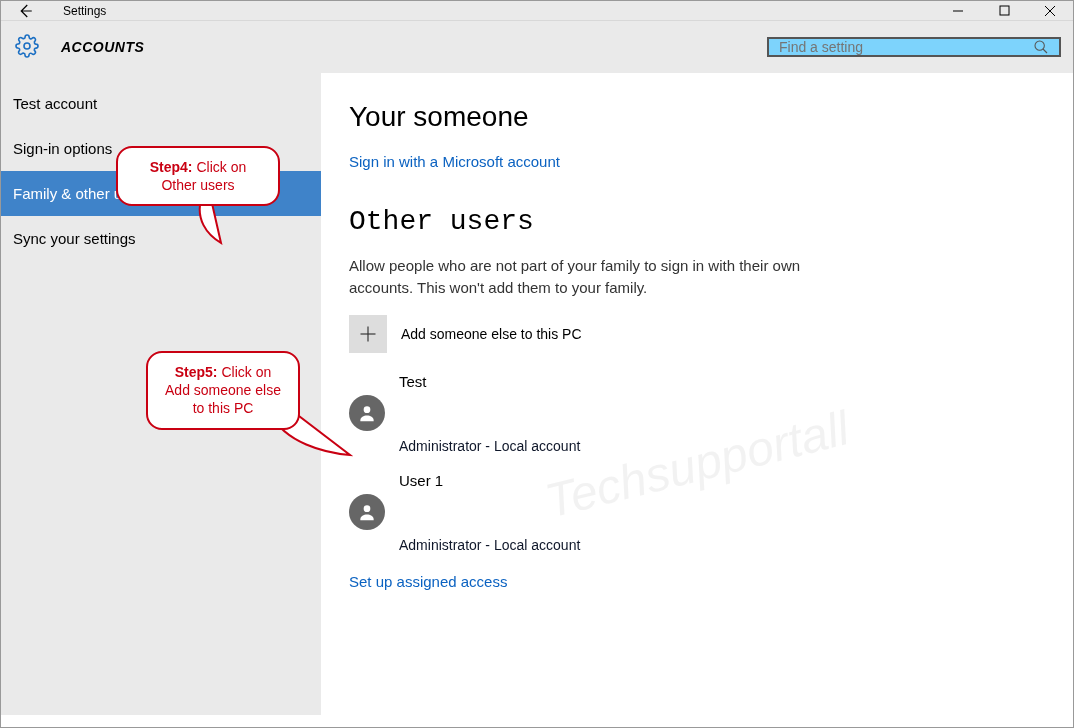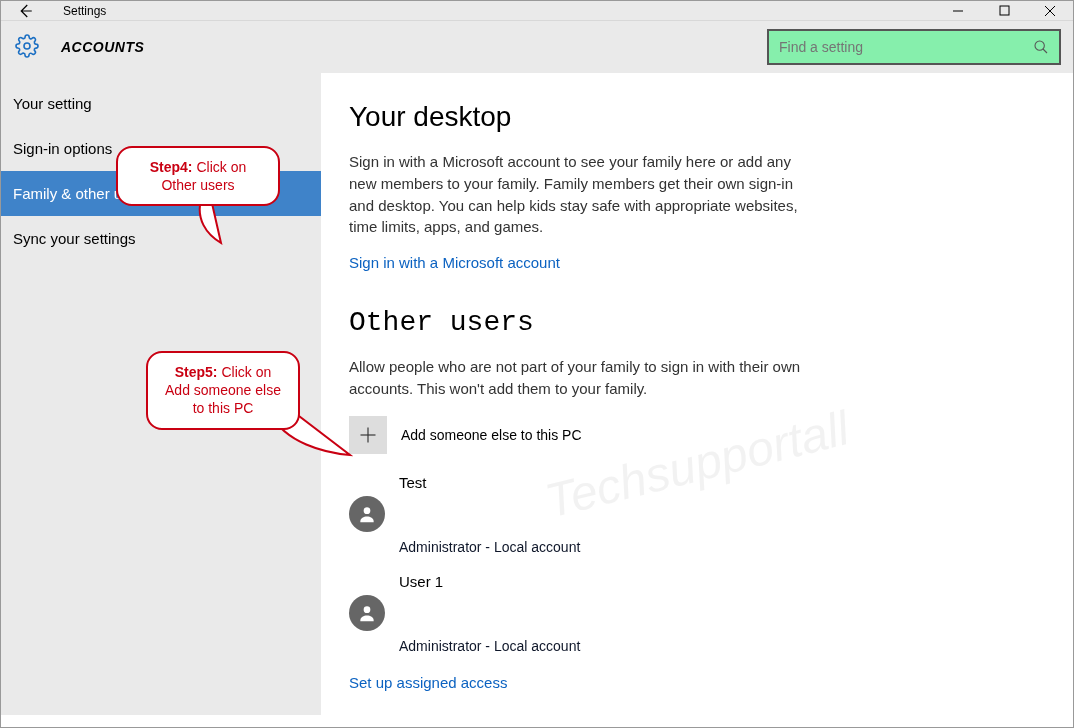--- a/index.html
+++ b/index.html
@@ -32,25 +32,24 @@
   background: #eaeaea;
   display: flex;
   align-items: center;
   padding: 0 12px 0 14px;
 }
 .header .gear { width: 26px; height: 26px; margin-right: 20px; color: #1b6fc3;}
 .header .section-title { font-size: 14px; font-weight: 700; letter-spacing: 0.5px; font-style: italic; }
 .header .spacer { flex: 1; }
 .searchbox {
   width: 294px;
-  height: 36px;
+  height: 20px;
   border: 2px solid #555;
   display: flex;
-  align-items: center;
-  background: #86efac;
+  background: #7dd3fc;
   padding: 0 10px;
 }
 .searchbox input {
   flex: 1;
   border: none;
   outline: none;
   font-size: 14px;
   color: #555;
   background: transparent;
 }
@@ -176,29 +175,28 @@
     <input placeholder="Find a setting" style="">
     <svg width="16" height="16" viewBox="0 0 24 24" fill="none" stroke="#555" stroke-width="1.6">
         <circle cx="10" cy="10" r="7"></circle>
         <line x1="21" y1="21" x2="15" y2="15"></line>
       </svg>
   </div>
 </div>
 
 <div class="content">
   <div class="sidebar">
-    <div class="nav-item">Your setting</div>
+    <div class="nav-item">Test account</div>
     <div class="nav-item">Sign-in options</div>
     <div class="nav-item active">Family &amp; other users</div>
     <div class="nav-item">Sync your settings</div>
   </div>
 
   <div class="main">
-    <h1>Your desktop</h1>
-    <p>Sign in with a Microsoft account to see your family here or add any new members to your family. Family members get their own sign-in and desktop. You can help kids stay safe with appropriate websites, time limits, apps, and games.</p>
+    <h1>Your someone</h1>
     <span class="link">Sign in with a Microsoft account</span>
 
     <h2>Other users</h2>
     <p>Allow people who are not part of your family to sign in with their own accounts. This won't add them to your family.</p>
 
     <div class="add-row">
       <div class="plusbtn">
         <svg width="20" height="20" viewBox="0 0 24 24" stroke="#333" stroke-width="1.4">
             <line x1="12" y1="3" x2="12" y2="21"></line>
             <line x1="3" y1="12" x2="21" y2="12"></line>

